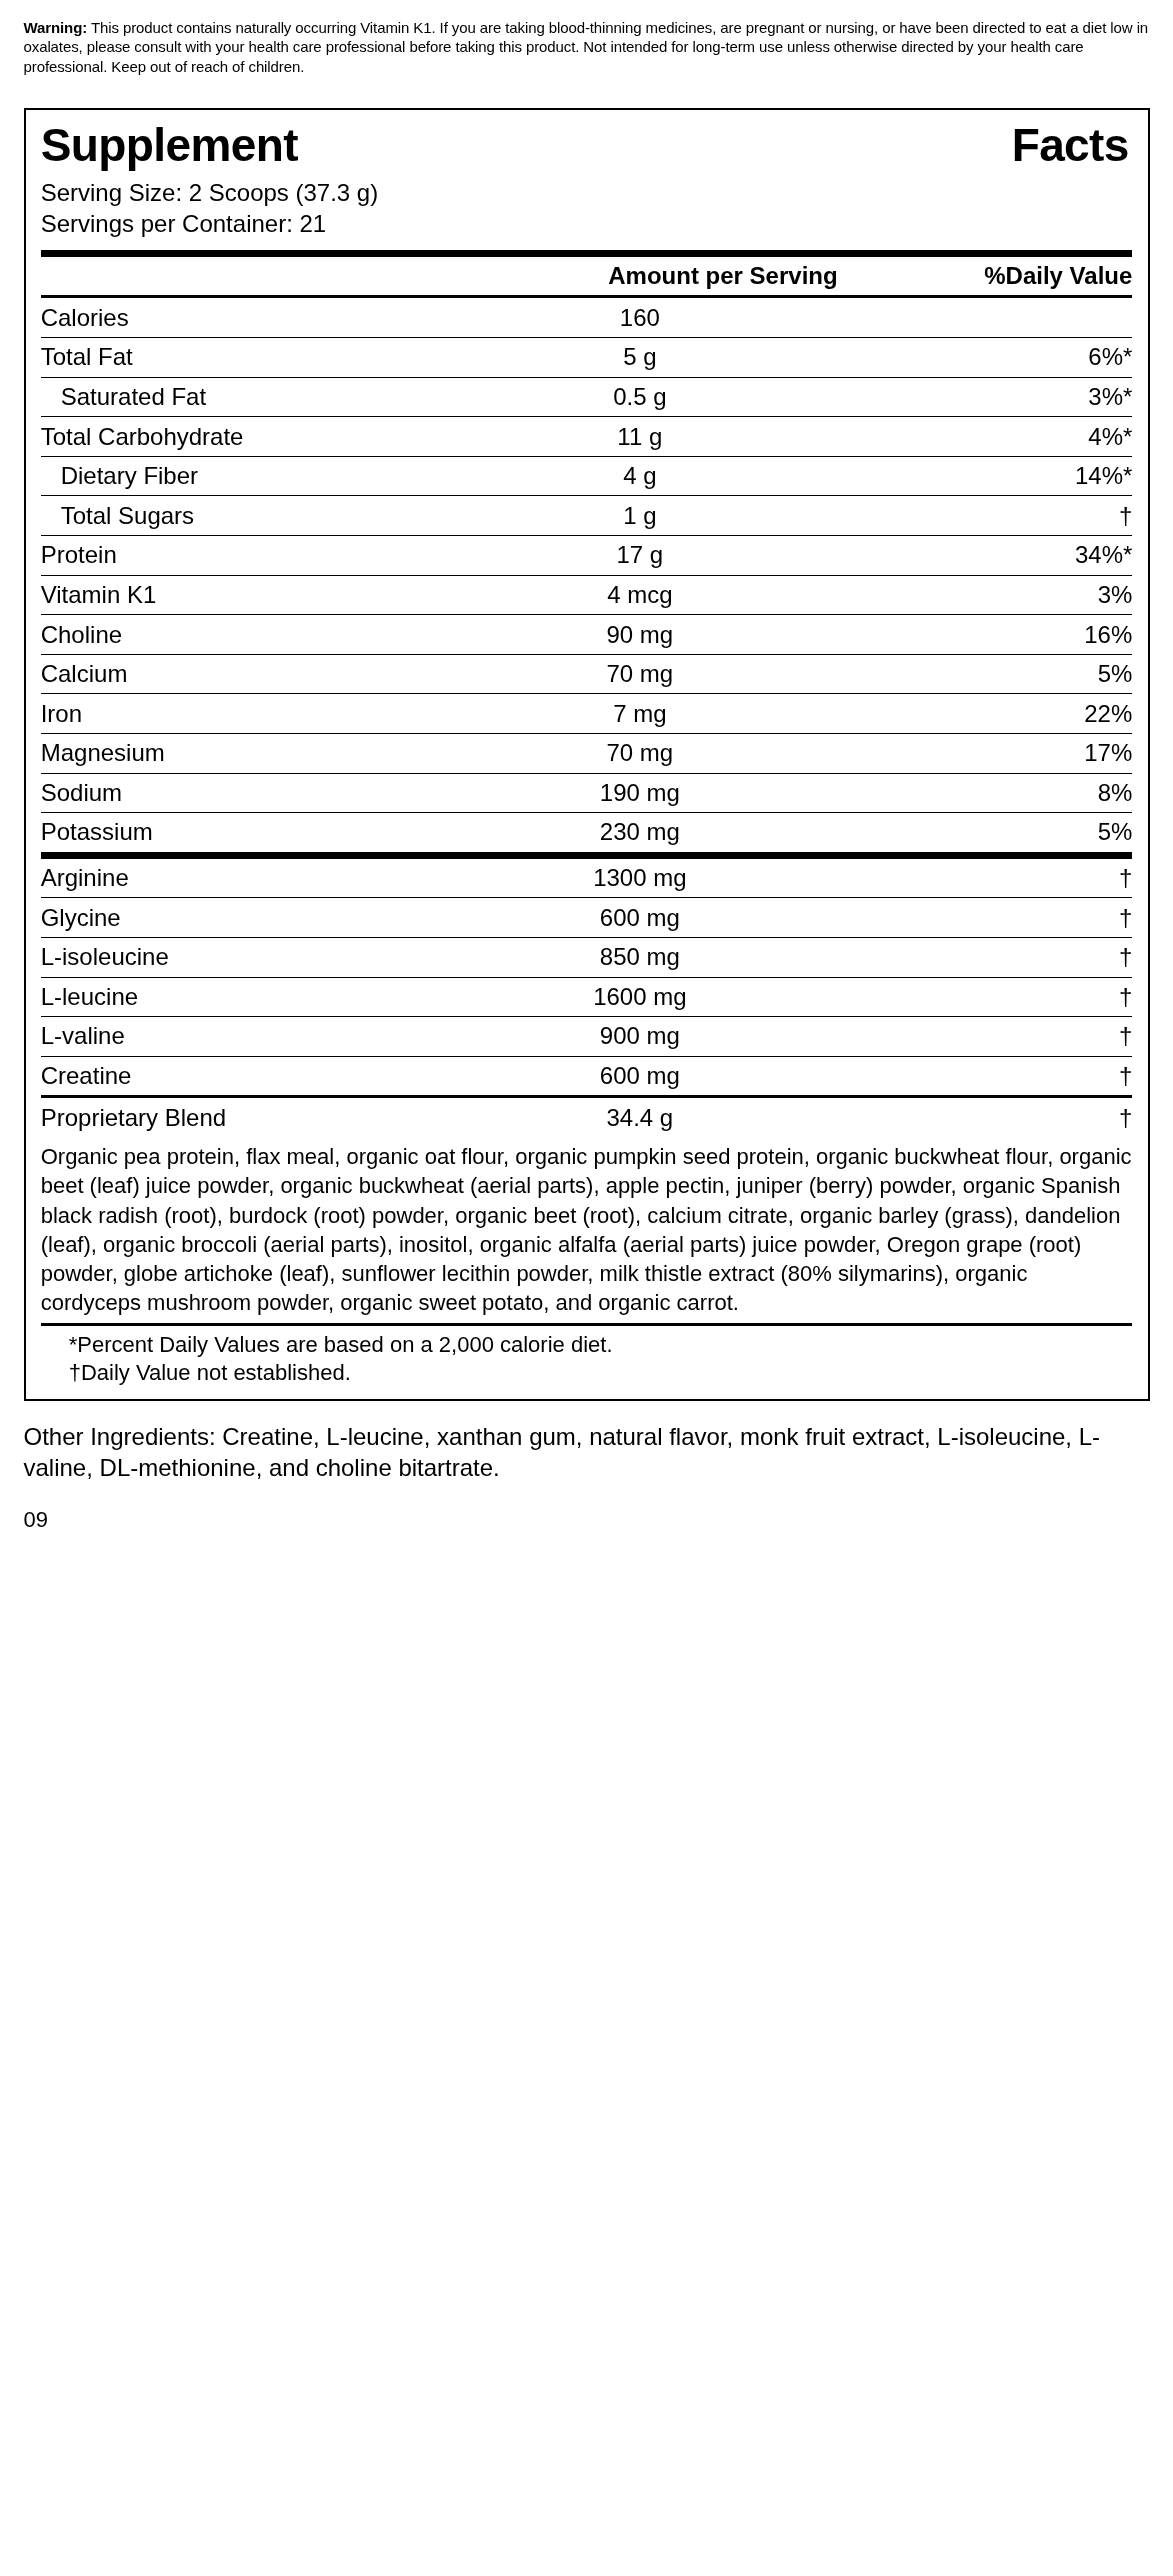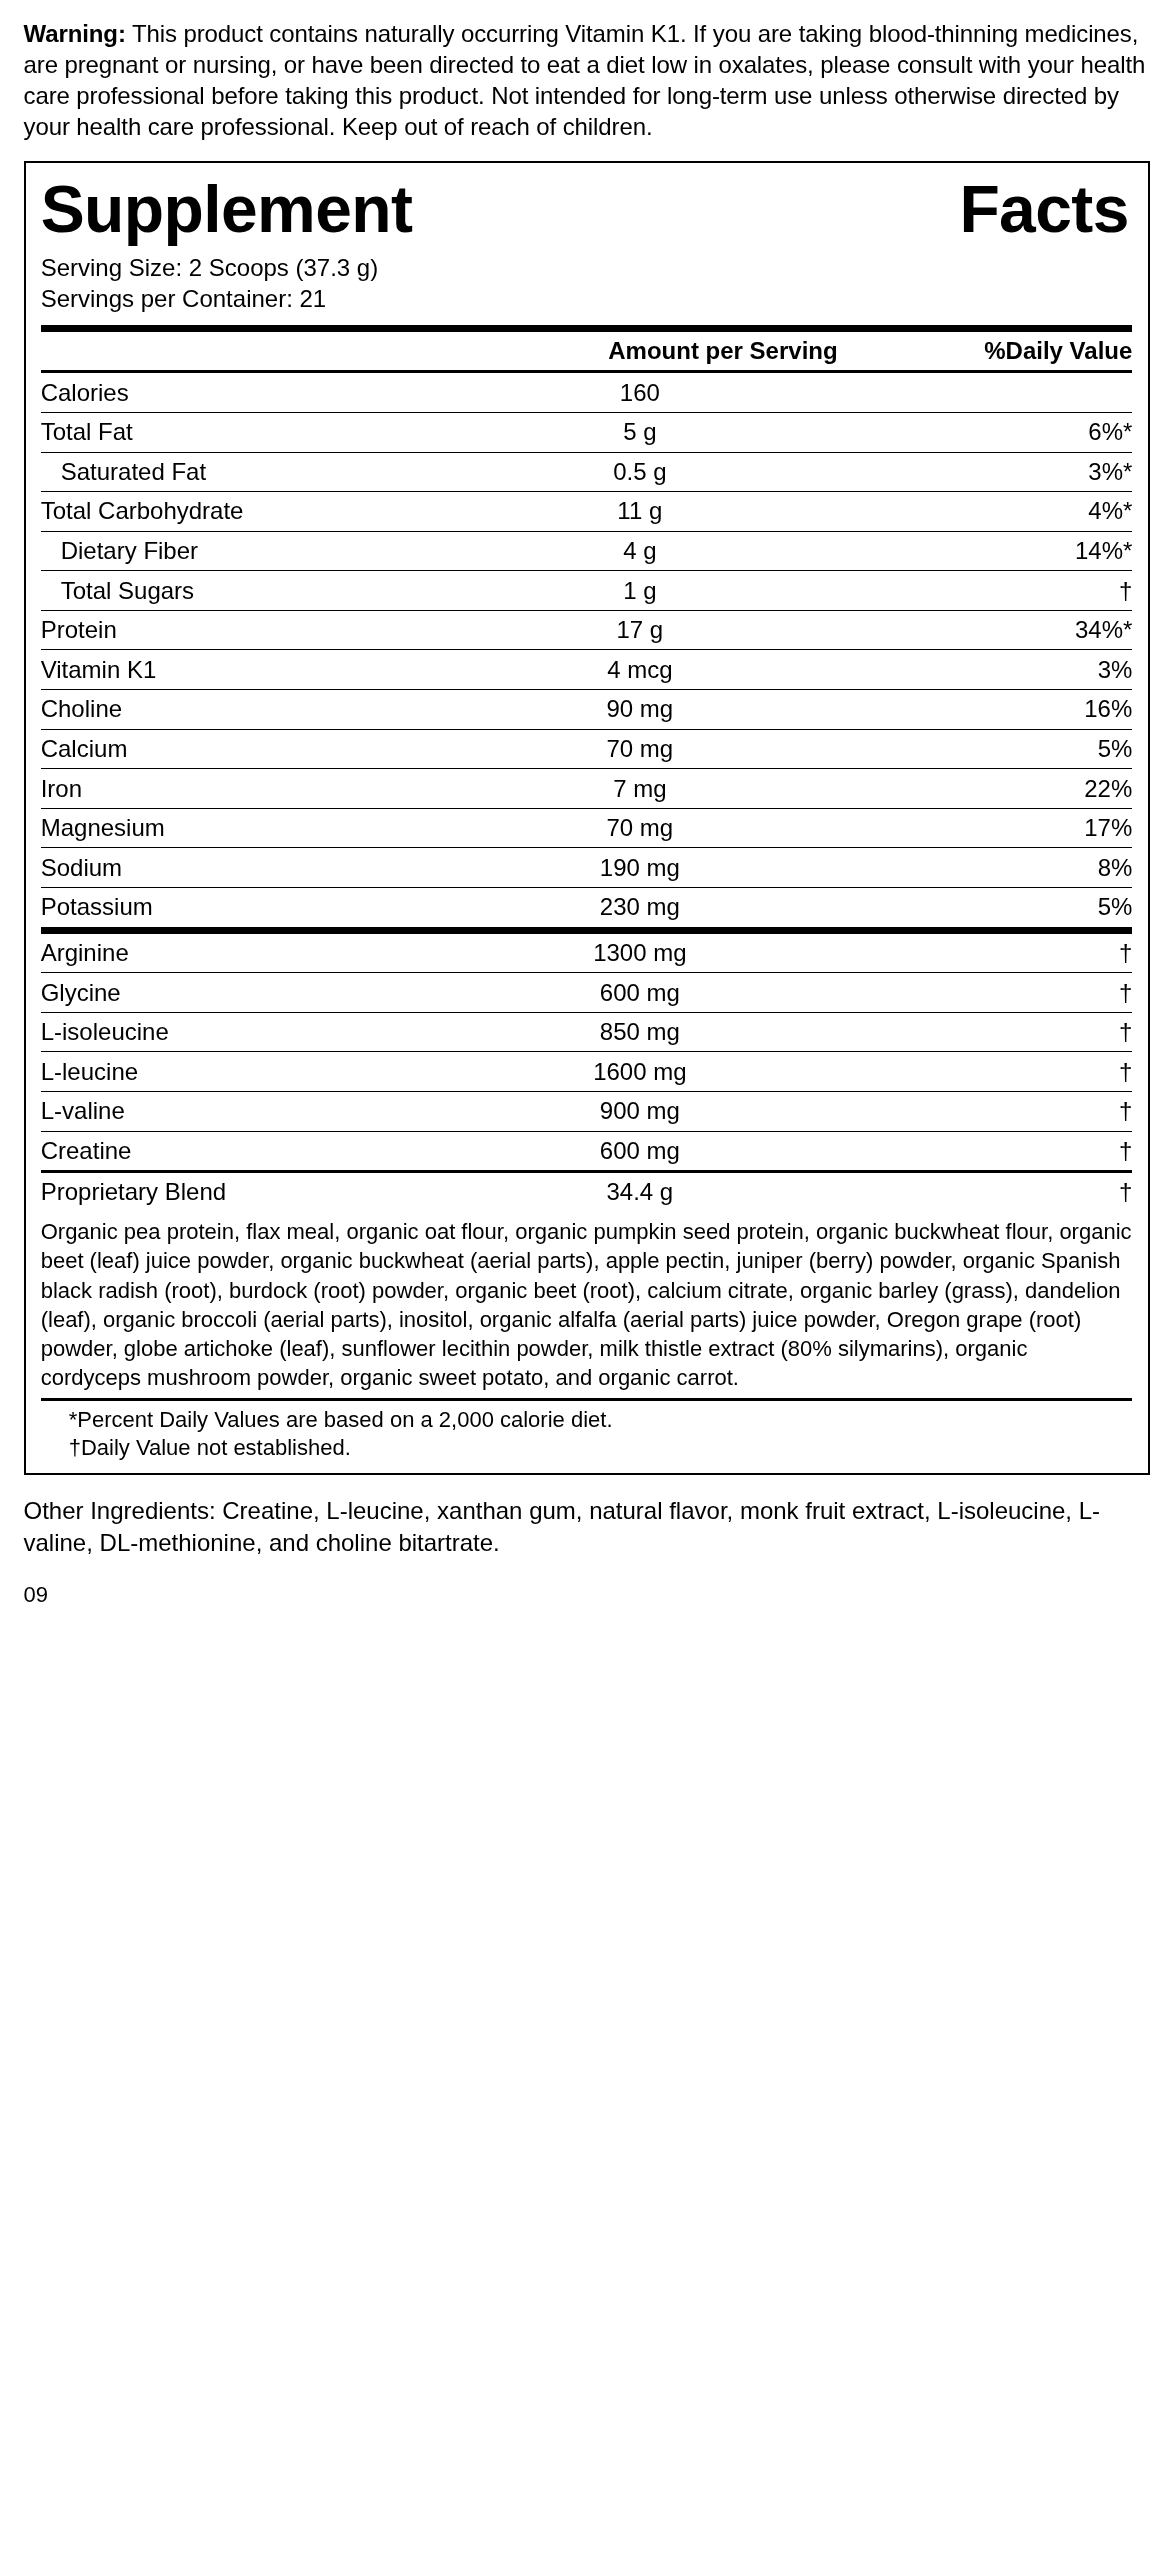--- a/index.html
+++ b/index.html
@@ -14,35 +14,35 @@
     -webkit-font-smoothing: antialiased;
   }
   .page {
     width: 1173px;
     box-sizing: border-box;
     padding: 17.6px 23.5px 23.5px 23.5px;
   }
 
   
   .warning {
-    font-size: 24px;
+    font-size: 15px;
     line-height: 1.30;
-    margin: 0 0 19px 0;
+    margin: 0 0 32px 0;
     letter-spacing: -0.1px;
   }
   .warning b { font-weight: bold; }
 
   
   .panel {
     border: 2.9px solid #000;
     box-sizing: border-box;
     padding: 8.2px 15.2px 10.6px 15.2px;
   }
   .sf-title {
-    font-size: 66px;
+    font-size: 46px;
     font-weight: bold;
     letter-spacing: -0.6px;
     line-height: 1.08;
     margin: 2.3px 0 8.2px 0;
     display: flex;
     justify-content: space-between;
   }
   .sf-title .w2 { margin-right: 3.5px; }
 
   .serving {

